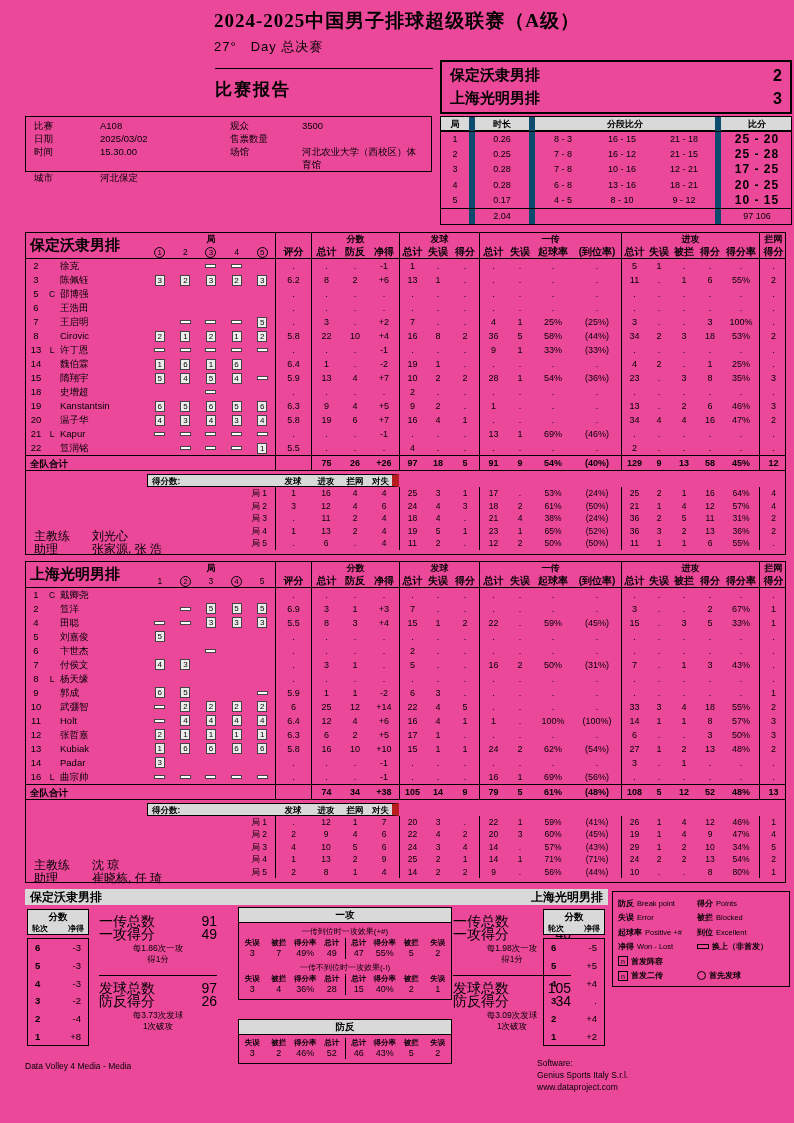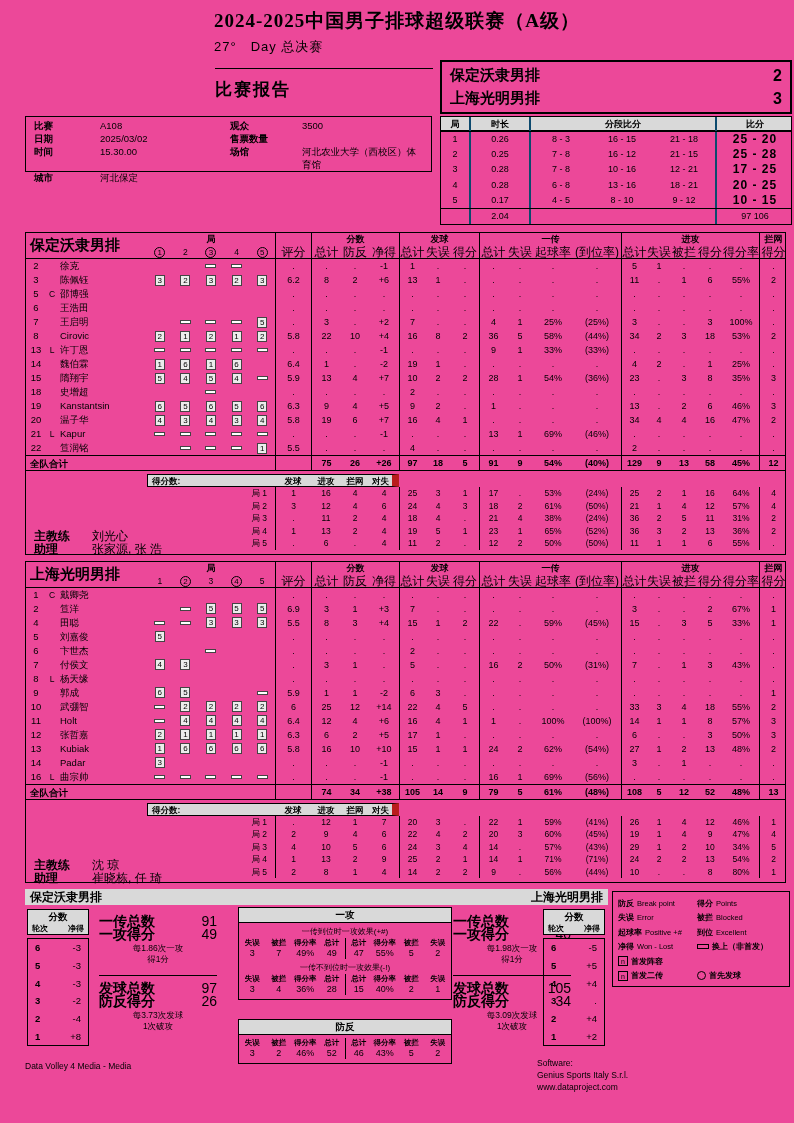--- a/index.html
+++ b/index.html
@@ -10,39 +10,39 @@
 .title-wrap{position:absolute;top:8px;left:0;width:100%;display:flex;justify-content:center}
 .main-title{font-family:"Liberation Serif",serif;font-weight:bold;font-size:19px;letter-spacing:1px}
 .sub-title{font-size:13px;margin-top:4px;letter-spacing:1px}
 .report-rule{position:absolute;top:68px;left:215px;width:218px;border-top:1px solid #000}
 .report-title{position:absolute;top:78px;left:215px;font-family:"Liberation Serif",serif;font-weight:bold;font-size:17px;letter-spacing:2px}
 .teams-box{position:absolute;top:60px;left:440px;width:352px;height:54px;border:2px solid #000;padding:2px 8px;display:flex;flex-direction:column;justify-content:space-around}
 .tb-row{display:flex;justify-content:space-between;align-items:center}
 .tb-name{font-family:"Liberation Serif",serif;font-weight:bold;font-size:15px}
 .tb-sets{font-weight:bold;font-size:16px}
 .info-box{position:absolute;top:116px;left:25px;width:407px;height:56px;border:1.5px solid #000;padding:3px 8px;display:grid;grid-template-columns:66px 130px 72px 1fr;font-size:9.5px;align-content:space-around}
-.lbl{font-weight:bold}
+.lbl{font-weight:normal}
 .ref-box{position:absolute;top:188px;left:25px;width:407px;height:25px;border:1.5px solid #000;display:flex;align-items:center;padding:0 8px;font-size:9.5px}
 .ref-box .lbl{width:66px}
 .sets-box{position:absolute;top:116px;left:440px;width:352px;font-size:9px}
 .sb-grid{display:grid;grid-template-columns:28px 60px 62px 62px 62px 78px}
 .sb-head{background:#d9d9d9;font-weight:bold;border:1px solid #000;border-bottom:2px solid #000;height:16px;line-height:14px;text-align:center}
 .sb-body{border:1px solid #000;border-top:none}
 .sb-row{height:15.2px;line-height:15.2px;text-align:center}
 .sb-score{font-weight:bold;font-size:12px;letter-spacing:1px}
-.vb{border-left:2px solid #0c4a6e}
+.vb{border-left:6px solid #0c4a6e}
 .sb-foot{border:1px solid #000;border-top:none;height:16px;line-height:15px;text-align:center}
 
 .team-table{position:relative;width:761px;margin:6px 0 0 25px;border:1.5px solid #000}
 .grid{display:grid;grid-template-columns:20px 12px 89px 128px 36px 30px 28px 30px 26px 26px 28px 28px 26px 40px 48px 26px 24px 26px 26px 36px 28px}
 .grid2{display:grid;grid-template-columns:121px 128px 36px 30px 28px 30px 26px 26px 28px 28px 26px 40px 48px 26px 24px 26px 26px 36px 28px}
 .thead{grid-template-rows:13px 12px;border-bottom:1.5px solid #000}
 .tname{font-family:"Liberation Serif",serif;font-weight:bold;font-size:15px;padding-left:4px;line-height:25px;white-space:nowrap}
 .hgroup{font-size:9px;font-weight:bold;text-align:center;line-height:13px}
-.hcell{font-size:12px;font-weight:normal;text-align:center;line-height:12px;white-space:nowrap}
+.hcell{font-size:10px;font-weight:bold;text-align:center;line-height:12px;white-space:nowrap}
 .bl{border-left:1px solid #000}
 .setnums{display:flex;align-items:center}
 .sn{width:25.6px;text-align:center;font-size:8.5px;line-height:12px}
 .snc{line-height:12px}
 .snc i{display:inline-block;font-style:normal;width:11px;height:11px;border:1px solid #000;border-radius:50%;line-height:10px;font-size:8px}
 .trow{height:14px;line-height:14px;font-size:9px}
 .trow>div{text-align:center;white-space:nowrap}
 .pnum{font-size:9.5px}
 .prole{font-size:8.5px}
 .pname{text-align:left!important;font-size:9.5px;padding-left:2px;overflow:hidden}

